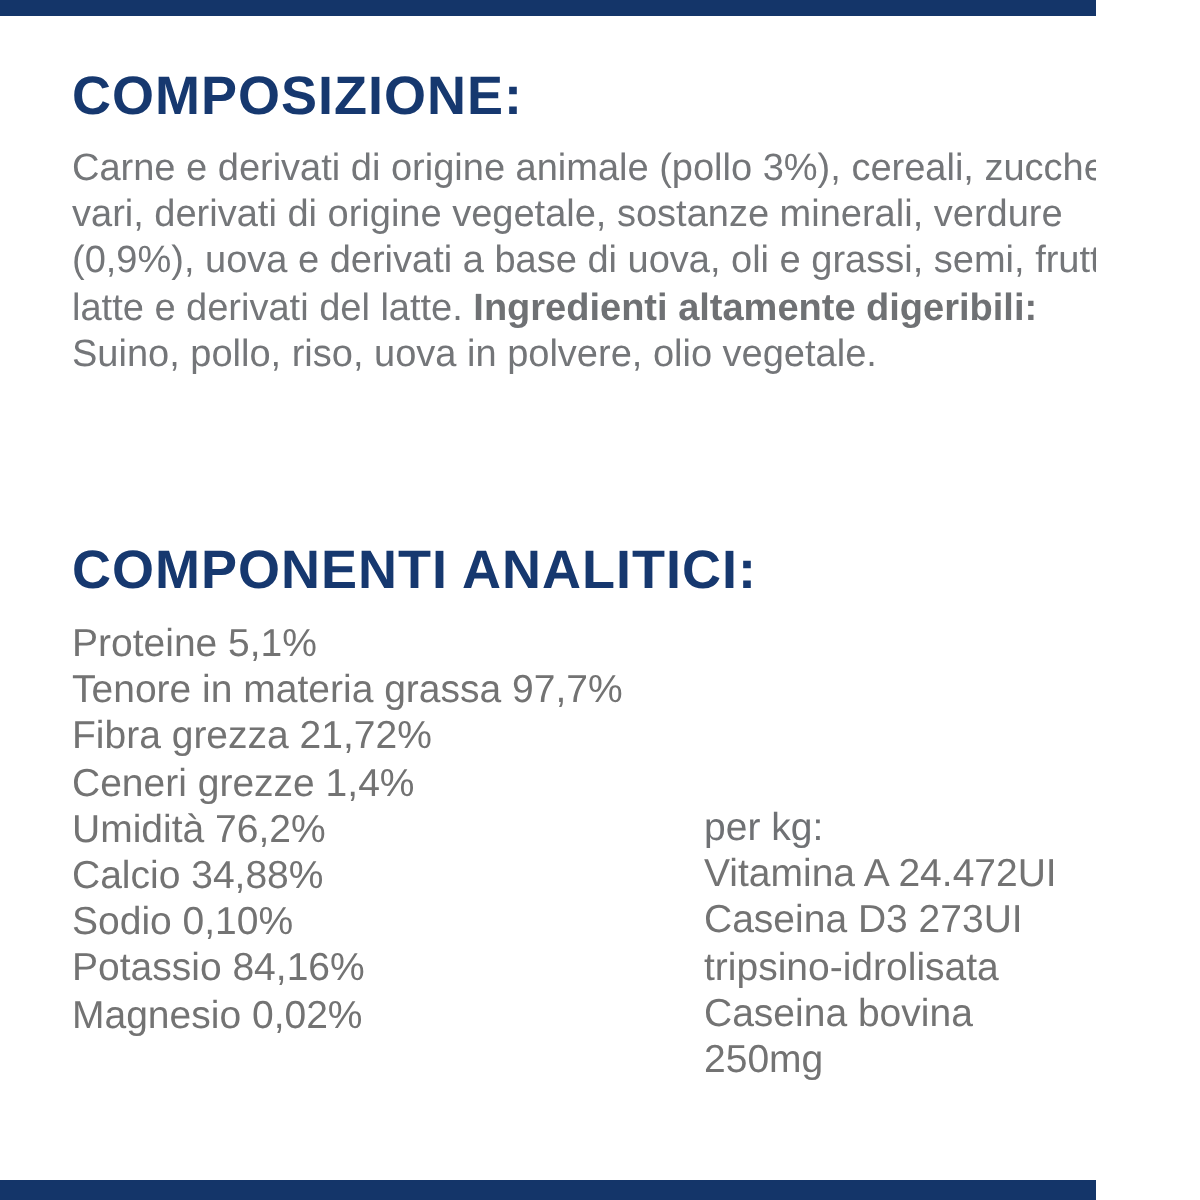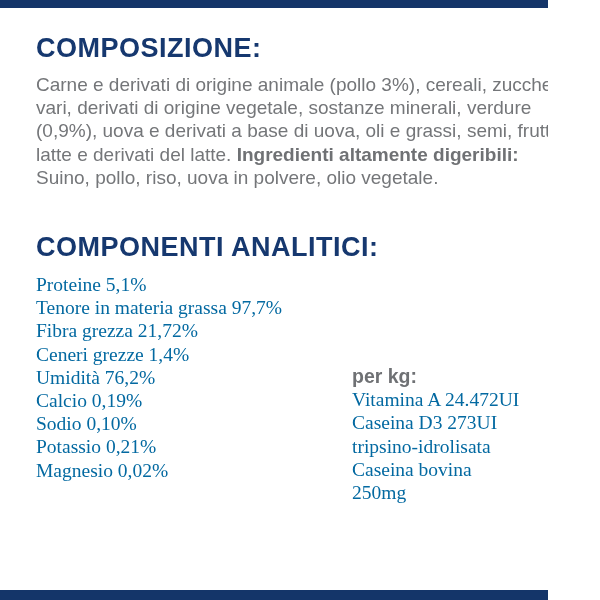--- a/index.html
+++ b/index.html
@@ -32,21 +32,21 @@
   }
   .section-title {
     margin: 0;
     color: #16386f;
     font-size: 27px;
     line-height: 28px;
     font-weight: bold;
     letter-spacing: 0.5px;
   }
   .title-composizione { margin-top: 26px; }
-  .title-analitici { margin-top: 44px; }
+  .title-analitici { margin-top: 82px; }
 
   .body-text {
     margin: 11px 0 0 0;
     width: 540px;
     color: #747679;
     font-size: 19px;
     line-height: 23.2px;
     font-weight: 400;
   }
   .body-text .bold-label {
@@ -61,28 +61,27 @@
     align-items: flex-start;
   }
   .left-col {
     width: 316px;
     flex: 0 0 316px;
   }
   .right-col {
     margin-top: 92px; 
   }
   .analytic-line {
-    color: #0369a1;
+    color: #737373;
     font-size: 19.5px;
     line-height: 23.2px;
     white-space: nowrap;
-    font-family: Liberation Serif, serif;
   }
   .perkg-label {
-    font-weight: bold;
+    font-weight: normal;
     color: #6f7174;
     font-size: 19.5px;
     line-height: 23.2px;
   }
 </style>
 </head>
 <body>
 
 <div class="page">
 
@@ -98,23 +97,23 @@
     <h1 class="section-title title-analitici">COMPONENTI ANALITICI:</h1>
 
     <div class="analytic-columns">
 
       <div class="left-col">
         <div class="analytic-line">Proteine 5,1%</div>
         <div class="analytic-line">Tenore in materia grassa 97,7%</div>
         <div class="analytic-line">Fibra grezza 21,72%</div>
         <div class="analytic-line">Ceneri grezze 1,4%</div>
         <div class="analytic-line">Umidità 76,2%</div>
-        <div class="analytic-line">Calcio 0,19%</div>
+        <div class="analytic-line">Calcio 34,88%</div>
         <div class="analytic-line">Sodio 0,10%</div>
-        <div class="analytic-line">Potassio 0,21%</div>
+        <div class="analytic-line">Potassio 84,16%</div>
         <div class="analytic-line">Magnesio 0,02%</div>
       </div>
 
       <div class="right-col">
         <div class="perkg-label">per kg:</div>
         <div class="analytic-line">Vitamina A 24.472UI</div>
         <div class="analytic-line">Caseina D3 273UI</div>
         <div class="analytic-line">tripsino-idrolisata</div>
         <div class="analytic-line">Caseina bovina</div>
         <div class="analytic-line">250mg</div>

